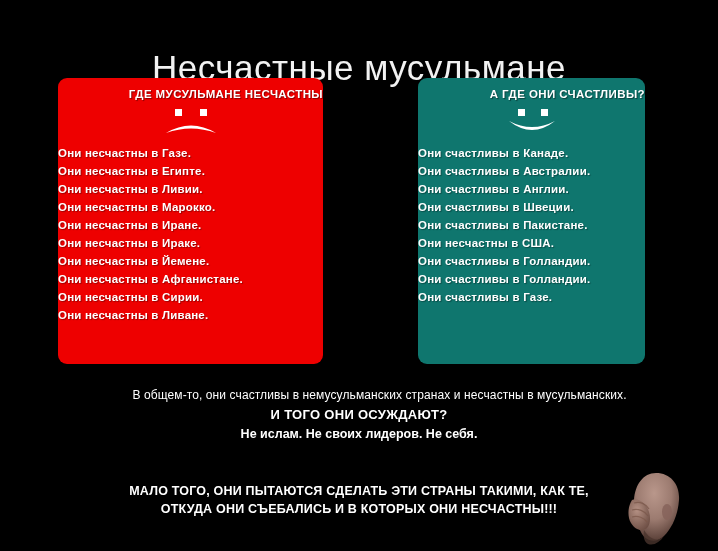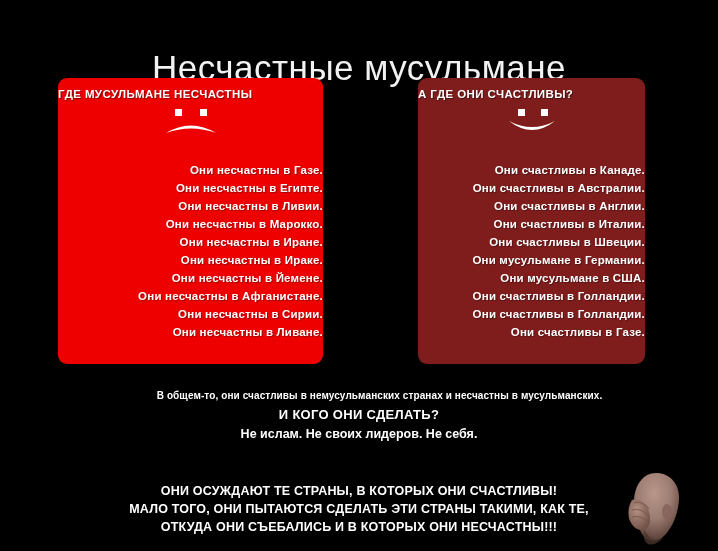--- a/index.html
+++ b/index.html
@@ -48,26 +48,26 @@
     top: 78px;
     width: 265px;
     height: 286px;
     background: #ee0000;
   }
   .panel-green {
     left: 418px;
     top: 78px;
     width: 227px;
     height: 286px;
-    background: #7f1d1d;
+    background: #0f766e;
   }
 
   .panel-header {
     width: 100%;
-    text-align: left;
+    text-align: right;
     color: #ffffff;
     font-size: 11.5px;
     font-weight: bold;
     letter-spacing: 0.4px;
     margin-top: 10px;
     text-shadow: 1px 1px 1px rgba(0,0,0,0.45);
     white-space: nowrap;
   }
 
   
@@ -75,23 +75,23 @@
     width: 100%;
     height: 34px;
     position: relative;
     margin-top: 4px;
   }
   .face svg { display: block; margin: 0 auto; }
 
   
   .list {
     list-style: none;
-    margin: 23px 0 0 0;
+    margin: 6px 0 0 0;
     padding: 0;
-    text-align: right;
+    text-align: left;
   }
   .list li {
     color: #ffffff;
     font-size: 11.5px;
     font-weight: bold;
     line-height: 18px;
     letter-spacing: 0.2px;
     white-space: nowrap;
     text-shadow: 1px 1px 1px rgba(0,0,0,0.35);
   }
@@ -102,22 +102,22 @@
     left: 0;
     top: 386px;
     width: 718px;
     text-align: center;
   }
   .caption .c-line {
     color: #ffffff;
     white-space: nowrap;
   }
   .caption .c1 {
-    font-size: 10px;
-    font-weight: bold;
+    font-size: 12px;
+    font-weight: normal;
     line-height: 19px;
     letter-spacing: 0.1px;
     padding-left: 41px;
   }
   .caption .c2 {
     font-size: 13px;
     font-weight: bold;
     line-height: 20px;
     letter-spacing: 0.3px;
   }
@@ -189,38 +189,36 @@
       <svg width="90" height="34" viewBox="0 0 90 34" aria-hidden="true">
         <rect x="31" y="5" width="7" height="7" fill="#ffffff"></rect>
         <rect x="54" y="5" width="7" height="7" fill="#ffffff"></rect>
         <path d="M22 17 Q45 35 68 17 Q45 29 22 17 Z" fill="#ffffff"></path>
       </svg>
     </div>
     <ul class="list">
       <li>Они счастливы в Канаде.</li>
       <li>Они счастливы в Австралии.</li>
       <li>Они счастливы в Англии.</li>
-      <li>Они счастливы в Италии.</li>
       <li>Они счастливы в Швеции.</li>
-      <li>Они мусульмане в Германии.</li>
-      <li>Они мусульмане в США.</li>
+      <li>Они счастливы в Пакистане.</li>
+      <li>Они несчастны в США.</li>
       <li>Они счастливы в Голландии.</li>
       <li>Они счастливы в Голландии.</li>
       <li>Они счастливы в Газе.</li>
     </ul>
   </div>
 
   <div class="caption">
     <div class="c-line c1">В общем-то, они счастливы в немусульманских странах и несчастны в мусульманских.</div>
-    <div class="c-line c2">И КОГО ОНИ СДЕЛАТЬ?</div>
+    <div class="c-line c2">И ТОГО ОНИ ОСУЖДАЮТ?</div>
     <div class="c-line c3">Не ислам. Не своих лидеров. Не себя.</div>
   </div>
 
   <div class="bottom">
-    <div class="b-line">ОНИ ОСУЖДАЮТ ТЕ СТРАНЫ, В КОТОРЫХ ОНИ СЧАСТЛИВЫ!</div>
     <div class="b-line">МАЛО ТОГО, ОНИ ПЫТАЮТСЯ СДЕЛАТЬ ЭТИ СТРАНЫ ТАКИМИ, КАК ТЕ,</div>
     <div class="b-line">ОТКУДА ОНИ СЪЕБАЛИСЬ И В КОТОРЫХ ОНИ НЕСЧАСТНЫ!!!</div>
   </div>
 
   <div class="facepalm">
     <svg width="74" height="78" viewBox="0 0 74 78" aria-hidden="true">
       <defs>
         <radialGradient id="skull" cx="45%" cy="30%" r="70%">
           <stop offset="0%" stop-color="#b9978b"></stop>
           <stop offset="55%" stop-color="#9c7b70"></stop>

